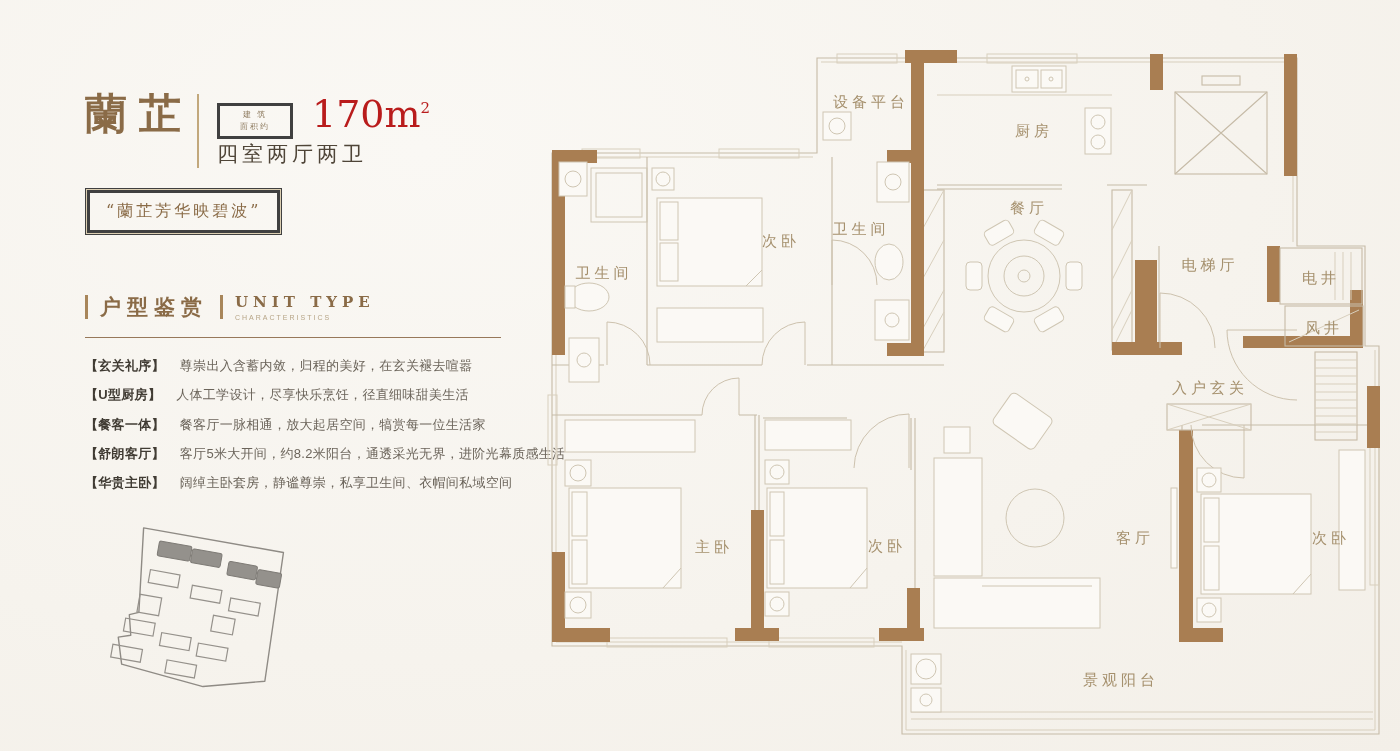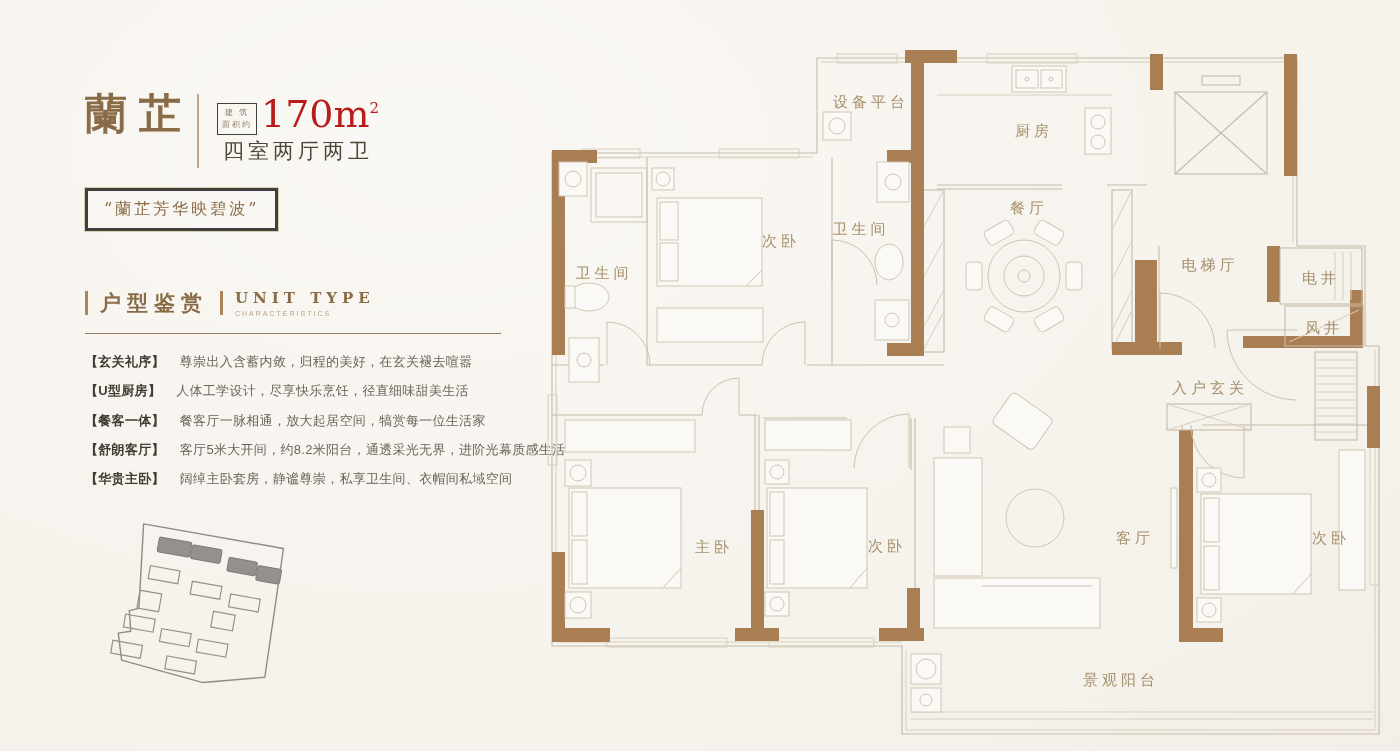--- a/index.html
+++ b/index.html
@@ -15,30 +15,30 @@
   .left-panel { position:absolute; left:85px; top:92px; width:430px; }
   .title-row { display:flex; align-items:flex-start; }
   .project-name {
     font-family:"DejaVu Serif", serif; font-weight:700;
     font-size:42px; line-height:1.05; color:#8a6b47; letter-spacing:12px;
   }
   .v-divider { width:2px; height:74px; background:#c2a87c; margin:2px 18px 0 4px; flex:none; }
   .area-col { padding-top:2px; }
   .area-top { display:flex; align-items:flex-start; }
   .area-badge {
-    border:1px solid #404040; color:#8d7a5e; font-size:8px; letter-spacing:2px;
-    line-height:1.5; padding:3px 4px; text-align:center; margin-top:9px; margin-right:4px; flex:none;
+    border:3px solid #404040; color:#8d7a5e; font-size:8px; letter-spacing:2px;
+    line-height:1.5; padding:3px 20px; text-align:center; margin-top:9px; margin-right:19px; flex:none;
   }
   .area-badge span { display:block; }
   .area-value { font-family:"DejaVu Serif", serif; font-size:38px; color:#b91c1c; line-height:1.1; }
   .area-value sup { font-size:15px; }
-  .layout-type { font-family:"DejaVu Serif", serif; font-size:21px; color:#4f4538; letter-spacing:4px; margin-top:1px;text-align:center; }
+  .layout-type { font-family:"DejaVu Serif", serif; font-size:21px; color:#4f4538; letter-spacing:4px; margin-top:1px; }
   .tagline {
     display:inline-block; margin-top:20px; position:relative;
-    border:3px solid #404040; padding:8px 16px;
+    border:5px solid #404040; padding:8px 16px;
     font-family:"DejaVu Serif", serif; font-size:16px; letter-spacing:3px; color:#8a6b47;
   }
   .tagline::before { content:""; position:absolute; inset:-4px; border:1px solid #dccfb2; pointer-events:none; }
   .section-head { margin-top:58px; display:flex; align-items:center; }
   .sec-bar { width:3px; height:24px; background:#a8865a; flex:none; }
   .sec-cn {
     font-family:Liberation Serif, serif; font-weight:700; font-size:21px;
     color:#8a6b47; letter-spacing:6px; margin:0 12px;
   }
   .sec-en-wrap { margin-left:12px; }

